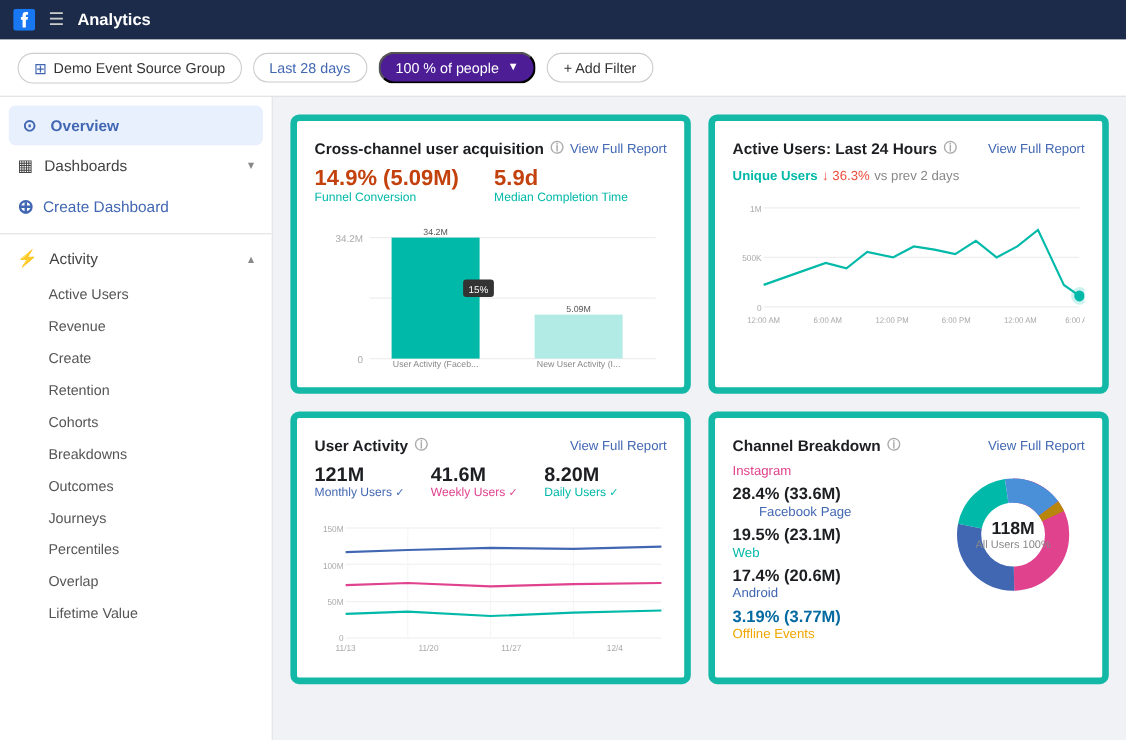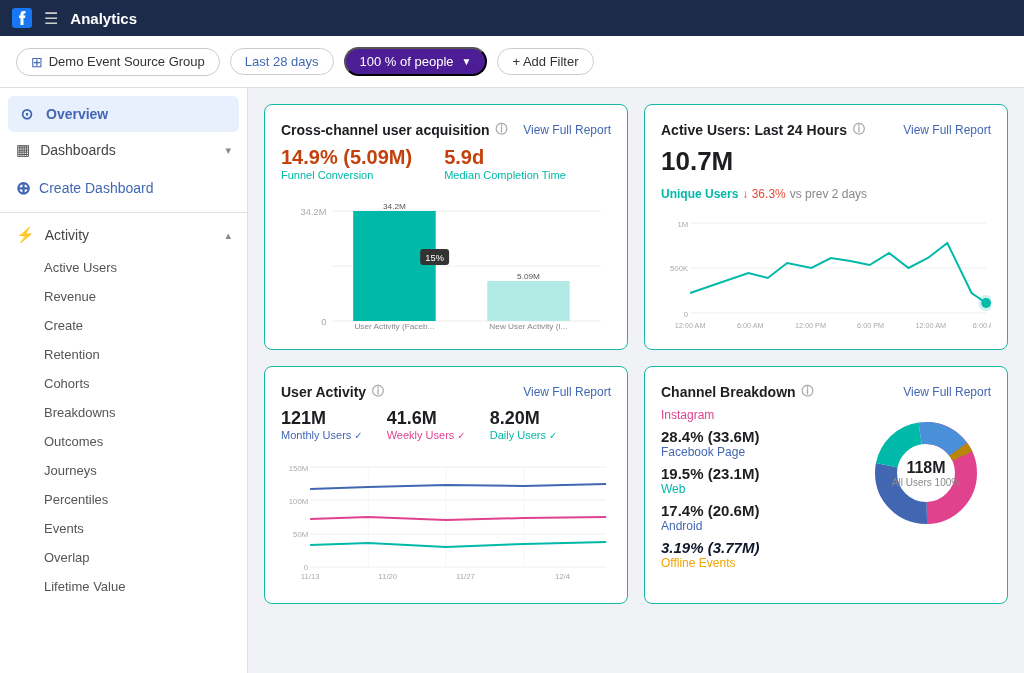--- a/index.html
+++ b/index.html
@@ -141,21 +141,21 @@
       grid-template-columns: 1fr 1fr;
       grid-template-rows: auto auto;
       gap: 16px;
       align-content: start;
     }
 
     
     .card {
       background: #fff;
       border-radius: 8px;
-      border: 1px solid #14b8a6;
+      border: 6px solid #14b8a6;
       padding: 16px;
       display: flex;
       flex-direction: column;
       gap: 8px;
     }
     .card-header {
       display: flex;
       align-items: center;
       justify-content: space-between;
     }
@@ -198,21 +198,21 @@
     .multi-line-chart { height: 130px; margin-top: 4px; }
     .multi-line-chart svg { width: 100%; height: 100%; }
 
     
     .breakdown-body { display: flex; gap: 12px; }
     .breakdown-list { flex: 1; display: flex; flex-direction: column; gap: 6px; }
     .breakdown-item { display: flex; flex-direction: column; }
     .breakdown-pct { font-size: 15px; font-weight: 700; }
     .breakdown-name { font-size: 12px; }
     .instagram { color: #e0428e; }
-    .facebook { color: #4267B2; }
+    .facebook { color: #4267B2; margin-left: 24px; }
     .web { color: #00b9a8; }
     .android { color: #4267B2; }
     .offline { color: #f0a500; }
     .donut-wrap { display: flex; align-items: center; justify-content: center; position: relative; width: 130px; height: 130px; flex-shrink: 0; }
     .donut-wrap svg { width: 130px; height: 130px; }
     .donut-center { position: absolute; text-align: center; }
     .donut-center .d-val { font-size: 16px; font-weight: 700; }
     .donut-center .d-lbl { font-size: 10px; color: #888; }
 
     .divider { border: none; border-top: 1px solid #e0e0e0; margin: 4px 0; }
@@ -270,21 +270,20 @@
     </div>
     <div class="sidebar-sub-item">Active Users</div>
     <div class="sidebar-sub-item">Revenue</div>
     <div class="sidebar-sub-item">Create</div>
     <div class="sidebar-sub-item">Retention</div>
     <div class="sidebar-sub-item">Cohorts</div>
     <div class="sidebar-sub-item">Breakdowns</div>
     <div class="sidebar-sub-item">Outcomes</div>
     <div class="sidebar-sub-item">Journeys</div>
     <div class="sidebar-sub-item">Percentiles</div>
-    <div class="sidebar-sub-item">Events</div>
     <div class="sidebar-sub-item">Overlap</div>
     <div class="sidebar-sub-item">Lifetime Value</div>
   </div>
 
   <div class="content">
 
     <div class="card">
       <div class="card-header">
         <div class="card-title">
           <span>Cross-channel user acquisition</span>
@@ -331,21 +330,20 @@
     </div>
 
     <div class="card">
       <div class="card-header">
         <div class="card-title">
           <span>Active Users: Last 24 Hours</span>
           <span class="info-icon">ⓘ</span>
         </div>
         <span class="view-full">View Full Report</span>
       </div>
-      <div class="big-metric">10.7M</div>
       <div class="metric-sub">
         <span style="color:#00b9a8; font-weight:600;">Unique Users</span>
         <span class="down" style="color:#e74c3c;">↓ 36.3%</span>
         <span>vs prev 2 days</span>
       </div>
       <div class="line-chart">
         <svg viewBox="0 0 340 120" preserveAspectRatio="none">
 
           <line x1="30" y1="10" x2="335" y2="10" stroke="#eee" stroke-width="1"></line>
           <line x1="30" y1="55" x2="335" y2="55" stroke="#eee" stroke-width="1"></line>
@@ -451,21 +449,21 @@
           </div>
           <div class="breakdown-item">
             <span class="breakdown-pct" style="color:#1c1e21;">19.5% (23.1M)</span>
             <span class="breakdown-name web">Web</span>
           </div>
           <div class="breakdown-item">
             <span class="breakdown-pct" style="color:#1c1e21;">17.4% (20.6M)</span>
             <span class="breakdown-name android">Android</span>
           </div>
           <div class="breakdown-item">
-            <span class="breakdown-pct" style="color:#0f172a;font-style:italic;">3.19% (3.77M)</span>
+            <span class="breakdown-pct" style="color:#0369a1;">3.19% (3.77M)</span>
             <span class="breakdown-name offline">Offline Events</span>
           </div>
         </div>
         <div class="donut-wrap">
           <svg viewBox="0 0 130 130">
 
             <circle cx="65" cy="65" r="40" fill="none" stroke="#e8f0fe" stroke-width="22"></circle>
 
             <circle cx="65" cy="65" r="40" fill="none" stroke="#e0428e" stroke-width="22" stroke-dasharray="124.6 126.7" stroke-dashoffset="0" transform="rotate(-90 65 65)"></circle>
 

